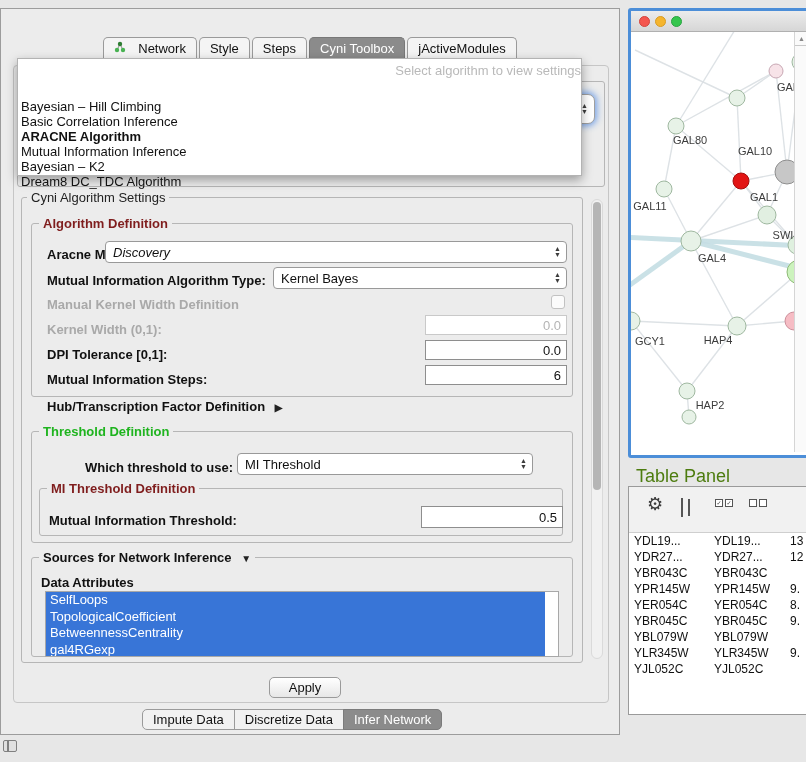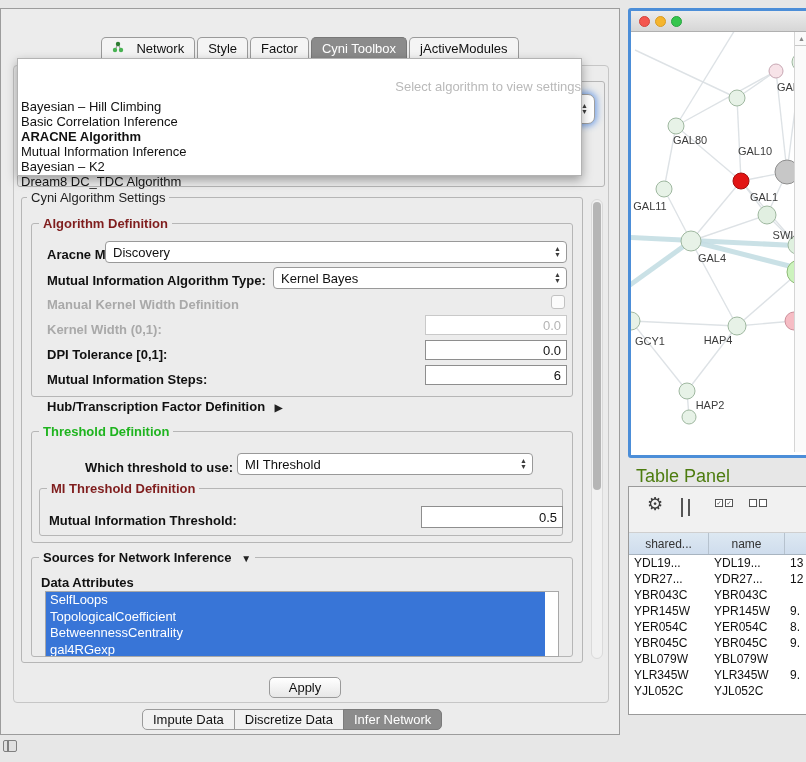--- a/index.html
+++ b/index.html
@@ -67,21 +67,21 @@
   .seg { position:absolute; display:flex; }
   .seg > div { border:1px solid #9a9a9a; margin-left:-1px; padding:0 10px; height:21px;
         display:flex; align-items:center; font-size:13px; background:#f1f1f1; color:#111; }
   .seg > div:first-child { border-radius:5px 0 0 5px; margin-left:0; }
   .seg > div:last-child { border-radius:0 5px 5px 0; }
   .seg > div.active { background:#8b8b8b; color:#fff; border-color:#7b7b7b; }
 
   
   .popup { position:absolute; left:16px; top:49px; width:565px; height:118px; background:#fff;
         border:1px solid #b3b3b3; box-shadow:0 4px 10px rgba(0,0,0,.35); z-index:40; }
-  .dd-hint { height:20px; text-align:right; color:#b9b9b9; font-size:13px; padding-top:20px; }
+  .dd-hint { height:20px; text-align:right; color:#b9b9b9; font-size:13px; padding-top:4px; }
   .dd-items { margin-top:20px; }
   .dd-item { height:15px; line-height:15px; font-size:13px; color:#111; padding-left:3px; white-space:nowrap; }
   .dd-item.sel { font-weight:bold; }
 
   .focus-combo { position:absolute; left:478px; top:85px; width:116px; height:30px; background:#fff;
         border:1px solid #9f9f9f; border-radius:7px; box-shadow:0 0 6px 2px rgba(100,150,230,.85);
         z-index:10; display:flex; align-items:center; }
   .focus-combo .arr { margin-left:auto; display:flex; flex-direction:column; padding:0 6px;
         color:#3c3c3c; font-size:7px; line-height:6px; }
 
@@ -141,21 +141,21 @@
               <circle cx="3" cy="9" r="2.2" fill="#49b353"></circle>
               <circle cx="9" cy="9" r="2.2" fill="#49b353"></circle>
               <circle cx="6" cy="3" r="2.2" fill="#2e7d32"></circle>
             </svg></span>
           <span>Network</span>
         </div>
         <div class="tab">
           <span>Style</span>
         </div>
         <div class="tab">
-          <span>Factor</span>
+          <span>Steps</span>
         </div>
         <div class="tab active">
           <span>Cyni Toolbox</span>
         </div>
         <div class="tab">
           <span>jActiveModules</span>
         </div>
       </div>
 
     <div class="content-frame"></div>
@@ -168,21 +168,21 @@
         </span>
     </div>
 
     <div class="group" style="left:20px; top:188px; width:562px; height:466px;"></div>
     <span class="group-title t-black" style="left:26px; top:181px;">Cyni Algorithm Settings</span>
 
     <div class="group" style="left:30px; top:214px; width:542px; height:174px;"></div>
     <span class="group-title t-blue" style="left:38px; top:207px;">Algorithm Definition</span>
 
     <span class="lbl" style="left:46px; top:238px;">Aracne Mode:</span>
-    <div class="combo" style="left:104px; top:232px; width:462px; height:22px;">
+    <div class="combo" style="left:104px; top:232px; width:462px; height:22px;font-style:italic;">
       <span>Discovery</span>
       <span class="arr">
           <span>▲</span>
           <span>▼</span>
         </span>
     </div>
 
     <span class="lbl" style="left:46px; top:264px;">Mutual Information Algorithm Type:</span>
     <div class="combo" style="left:272px; top:258px; width:294px; height:22px;">
       <span>Kernel Bayes</span>
@@ -345,25 +345,20 @@
       <span class="tb-ic colsplit" style="left:52px;"></span>
       <span class="tb-ic pair" style="left:86px;">
         <span>✓</span>
           <span>✓</span>
       </span>
       <span class="tb-ic pair" style="left:120px;">
         <span></span>
           <span></span>
       </span>
     </div>
-    <div class="thead" id="thead-row">
-        <div class="th">shared...</div>
-        <div class="th">name</div>
-        <div class="th"></div>
-      </div>
     <div id="tbody">
         <div class="tr">
           <div class="td">YDL19...</div>
           <div class="td">YDL19...</div>
           <div class="td">13</div>
         </div>
         <div class="tr">
           <div class="td">YDR27...</div>
           <div class="td">YDR27...</div>
           <div class="td">12</div>

